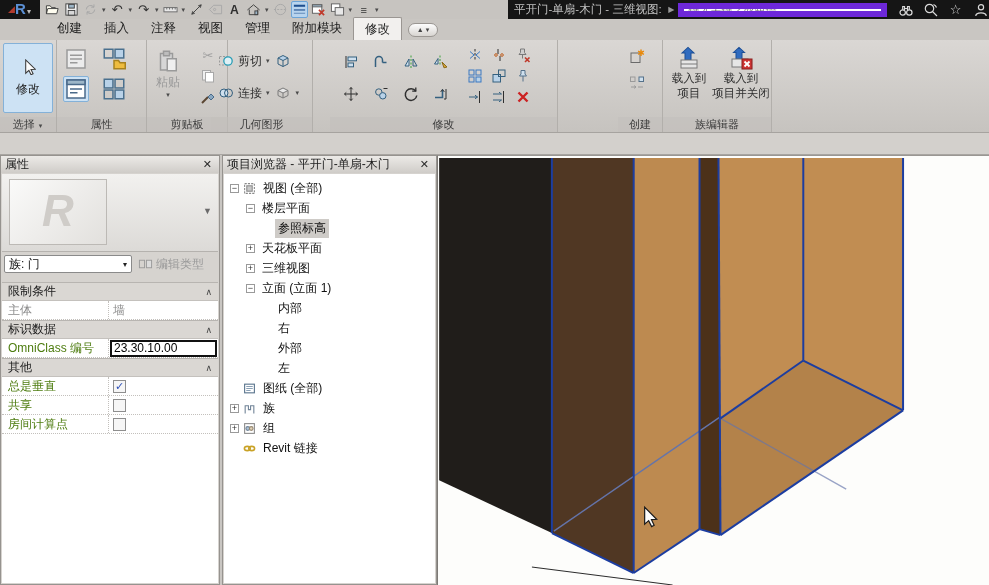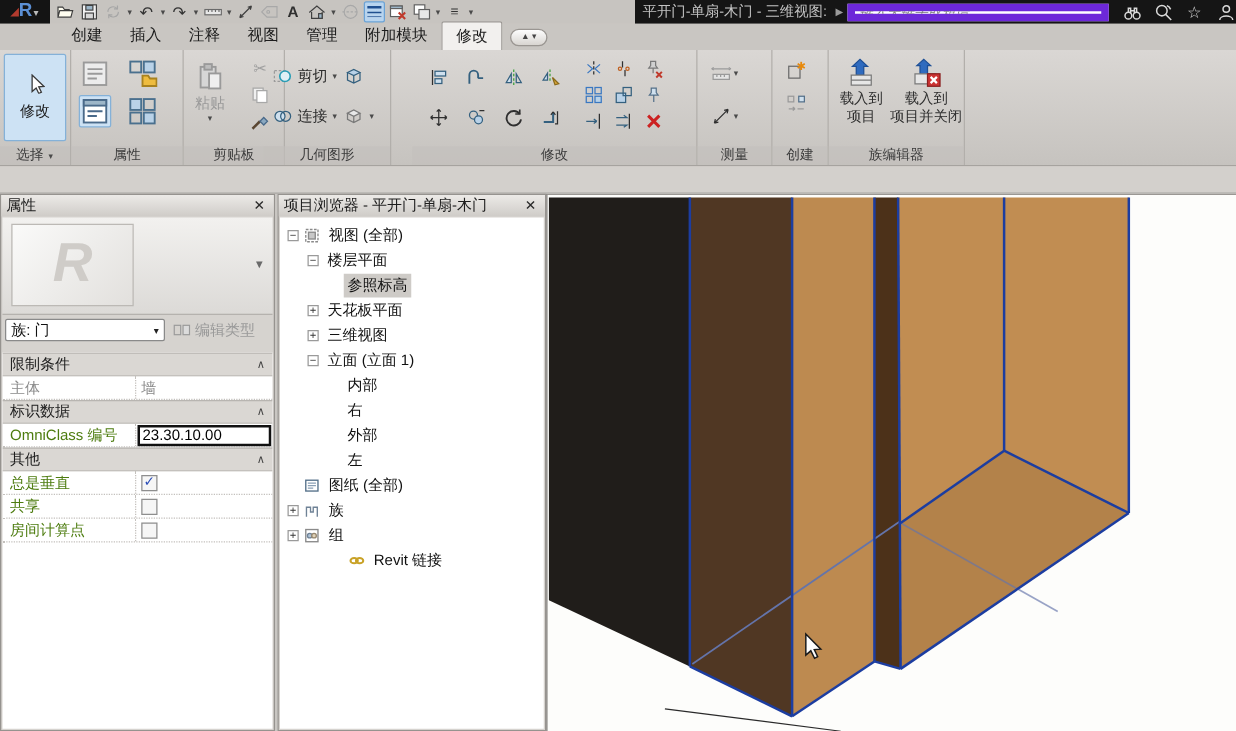--- a/index.html
+++ b/index.html
@@ -445,42 +445,20 @@
           </span>
         <span class="mi">
             <svg viewBox="0 0 16 16">
               <path d="M3.5 3.5 L12.5 12.5 M12.5 3.5 L3.5 12.5" stroke="#cc2222" stroke-width="2.4" fill="none"></path>
             </svg>
           </span>
       </div>
       <div class="plabel">修改</div>
     </div>
 
-    <div class="panel" style="left:558px;width:60px;">
-      <div class="row" style="position:absolute;left:10px;top:10px;">
-        <span class="mi">
-            <svg viewBox="0 0 16 16">
-              <path d="M1.5 4 H14.5 M1.5 4 l2 0" stroke="#9a9a9a" fill="none"></path>
-              <path d="M2 3 l-1.5 1 1.5 1 M14 3 l1.5 1 -1.5 1" stroke="#9a9a9a" fill="none"></path>
-              <rect x="1.5" y="8.5" width="13" height="4" fill="#e4e4e4" stroke="#9a9a9a"></rect>
-              <path d="M4.5 8.5 v2 M7.5 8.5 v2 M10.5 8.5 v2" stroke="#9a9a9a" fill="none"></path>
-            </svg>
-          </span>
-        <span class="dv">▾</span>
-      </div>
-      <div class="row" style="position:absolute;left:10px;top:44px;">
-        <span class="mi">
-            <svg viewBox="0 0 16 16">
-              <path d="M2.5 13.5 L13.5 2.5 M2.5 13.5 l.8-3.2 M2.5 13.5 l3.2-.8 M13.5 2.5 l-3.2 .8 M13.5 2.5 l-.8 3.2" stroke="#2f2f2f" fill="none"></path>
-            </svg>
-          </span>
-        <span class="dv">▾</span>
-      </div>
-      <div class="plabel">测量</div>
-    </div>
 
     <div class="panel" style="left:618px;width:45px;">
       <div class="vstack" style="position:absolute;left:10px;top:8px;gap:8px;">
         <span class="mi">
             <svg viewBox="0 0 16 16">
               <rect x="2" y="4" width="9" height="9.5" fill="none" stroke="#6a6a6a"></rect>
               <text x="12" y="7" font-size="9" fill="#e8890a" text-anchor="middle">✱</text>
             </svg>
           </span>
         <span class="mi">
@@ -670,21 +648,21 @@
           <span class="exp">+</span>
           <span class="tico">
             <svg viewBox="0 0 12 12">
               <rect x="1.5" y="1.5" width="9" height="9" fill="none" stroke="#8a8a8a"></rect>
               <circle cx="4.4" cy="6" r="1.7" fill="#b0c4d8" stroke="#6f8296"></circle>
               <circle cx="7.6" cy="6" r="1.7" fill="#e0d2b8" stroke="#96876f"></circle>
             </svg>
           </span>
           <span class="tlab">组</span>
         </div>
-        <div class="trow" style="padding-left: 6px; margin-left: 36px;">
+        <div class="trow" style="padding-left: 6px;">
           <span style="width: 13px; flex: 0 0 auto;"></span>
           <span class="tico">
             <svg viewBox="0 0 12 12">
               <ellipse cx="4" cy="6" rx="2.7" ry="2" fill="none" stroke="#c9a227" stroke-width="1.5"></ellipse>
               <ellipse cx="8" cy="6" rx="2.7" ry="2" fill="none" stroke="#c9a227" stroke-width="1.5"></ellipse>
             </svg>
           </span>
           <span class="tlab">Revit 链接</span>
         </div>
       </div>

